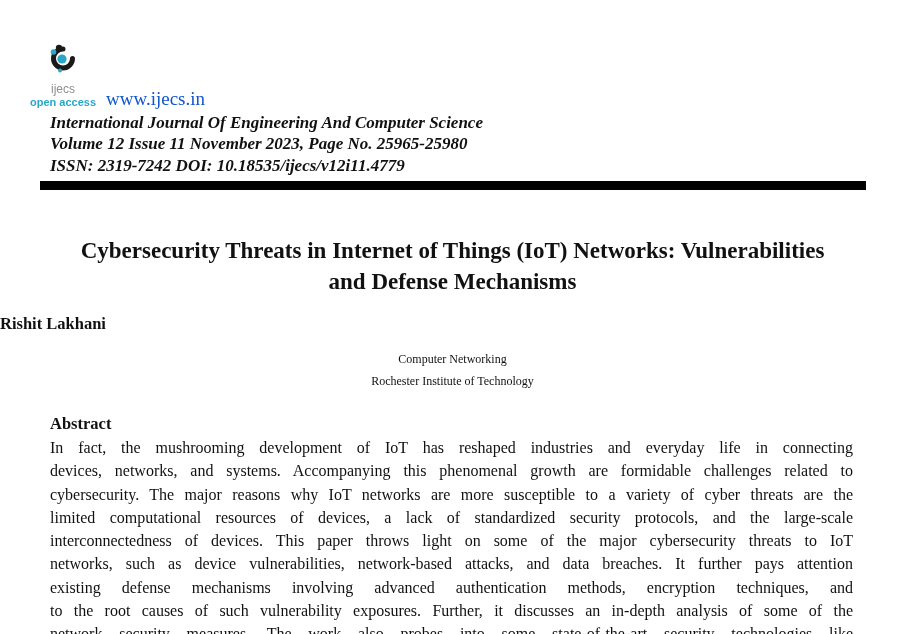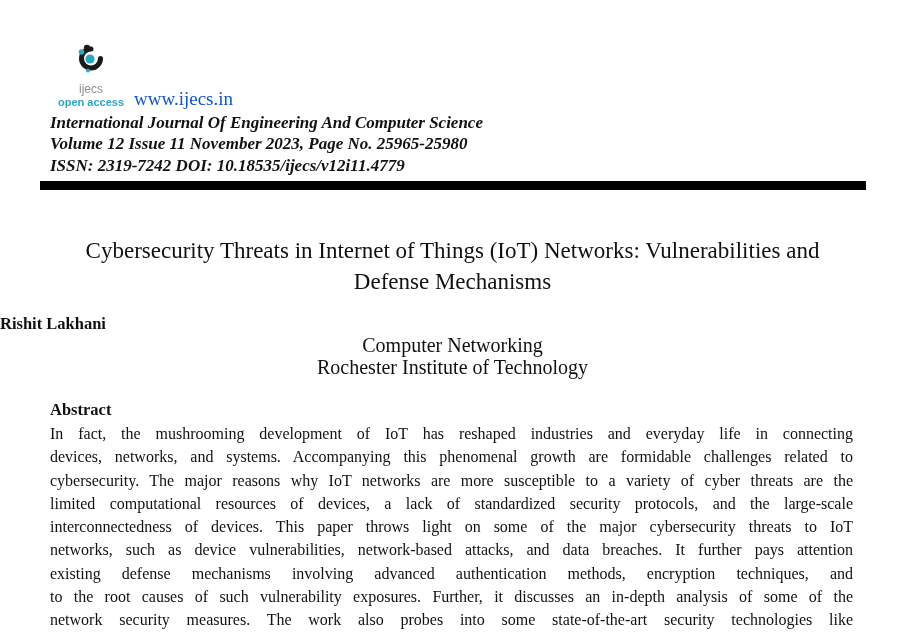--- a/index.html
+++ b/index.html
@@ -19,21 +19,21 @@
     width: 905px;
     height: 634px;
     background: #fff;
   }
 
   
   .logo-row {
     display: flex;
     align-items: flex-end;
     gap: 12px;
-    margin: 44px 0 0 60px;
+    margin: 44px 0 0 32px;
   }
   .logo-block {
     display: flex;
     flex-direction: column;
     align-items: center;
     width: 62px;
   }
   .logo-name {
     font-family: "Liberation Sans", sans-serif;
     font-size: 12px;
@@ -69,31 +69,32 @@
     background: #000;
   }
 
   
   .article-title {
     margin: 45px auto 0 auto;
     max-width: 760px;
     text-align: center;
     font-size: 23px;
     line-height: 31px;
-    font-weight: normal;
+    font-weight: bold;
   }
   .author {
     margin-top: 17px;
     text-align: left;
     font-size: 16.5px;
     font-weight: bold;
   }
   .affiliation {
+    margin-top: 14px;
     text-align: center;
-    font-size: 20px;
+    font-size: 12px;
     line-height: 22px;
   }
   .abstract {
     margin: 21px 52px 0 50px;
   }
   .abstract-heading {
     margin: 0;
     font-size: 16.5px;
     font-weight: bold;
     line-height: 21px;

